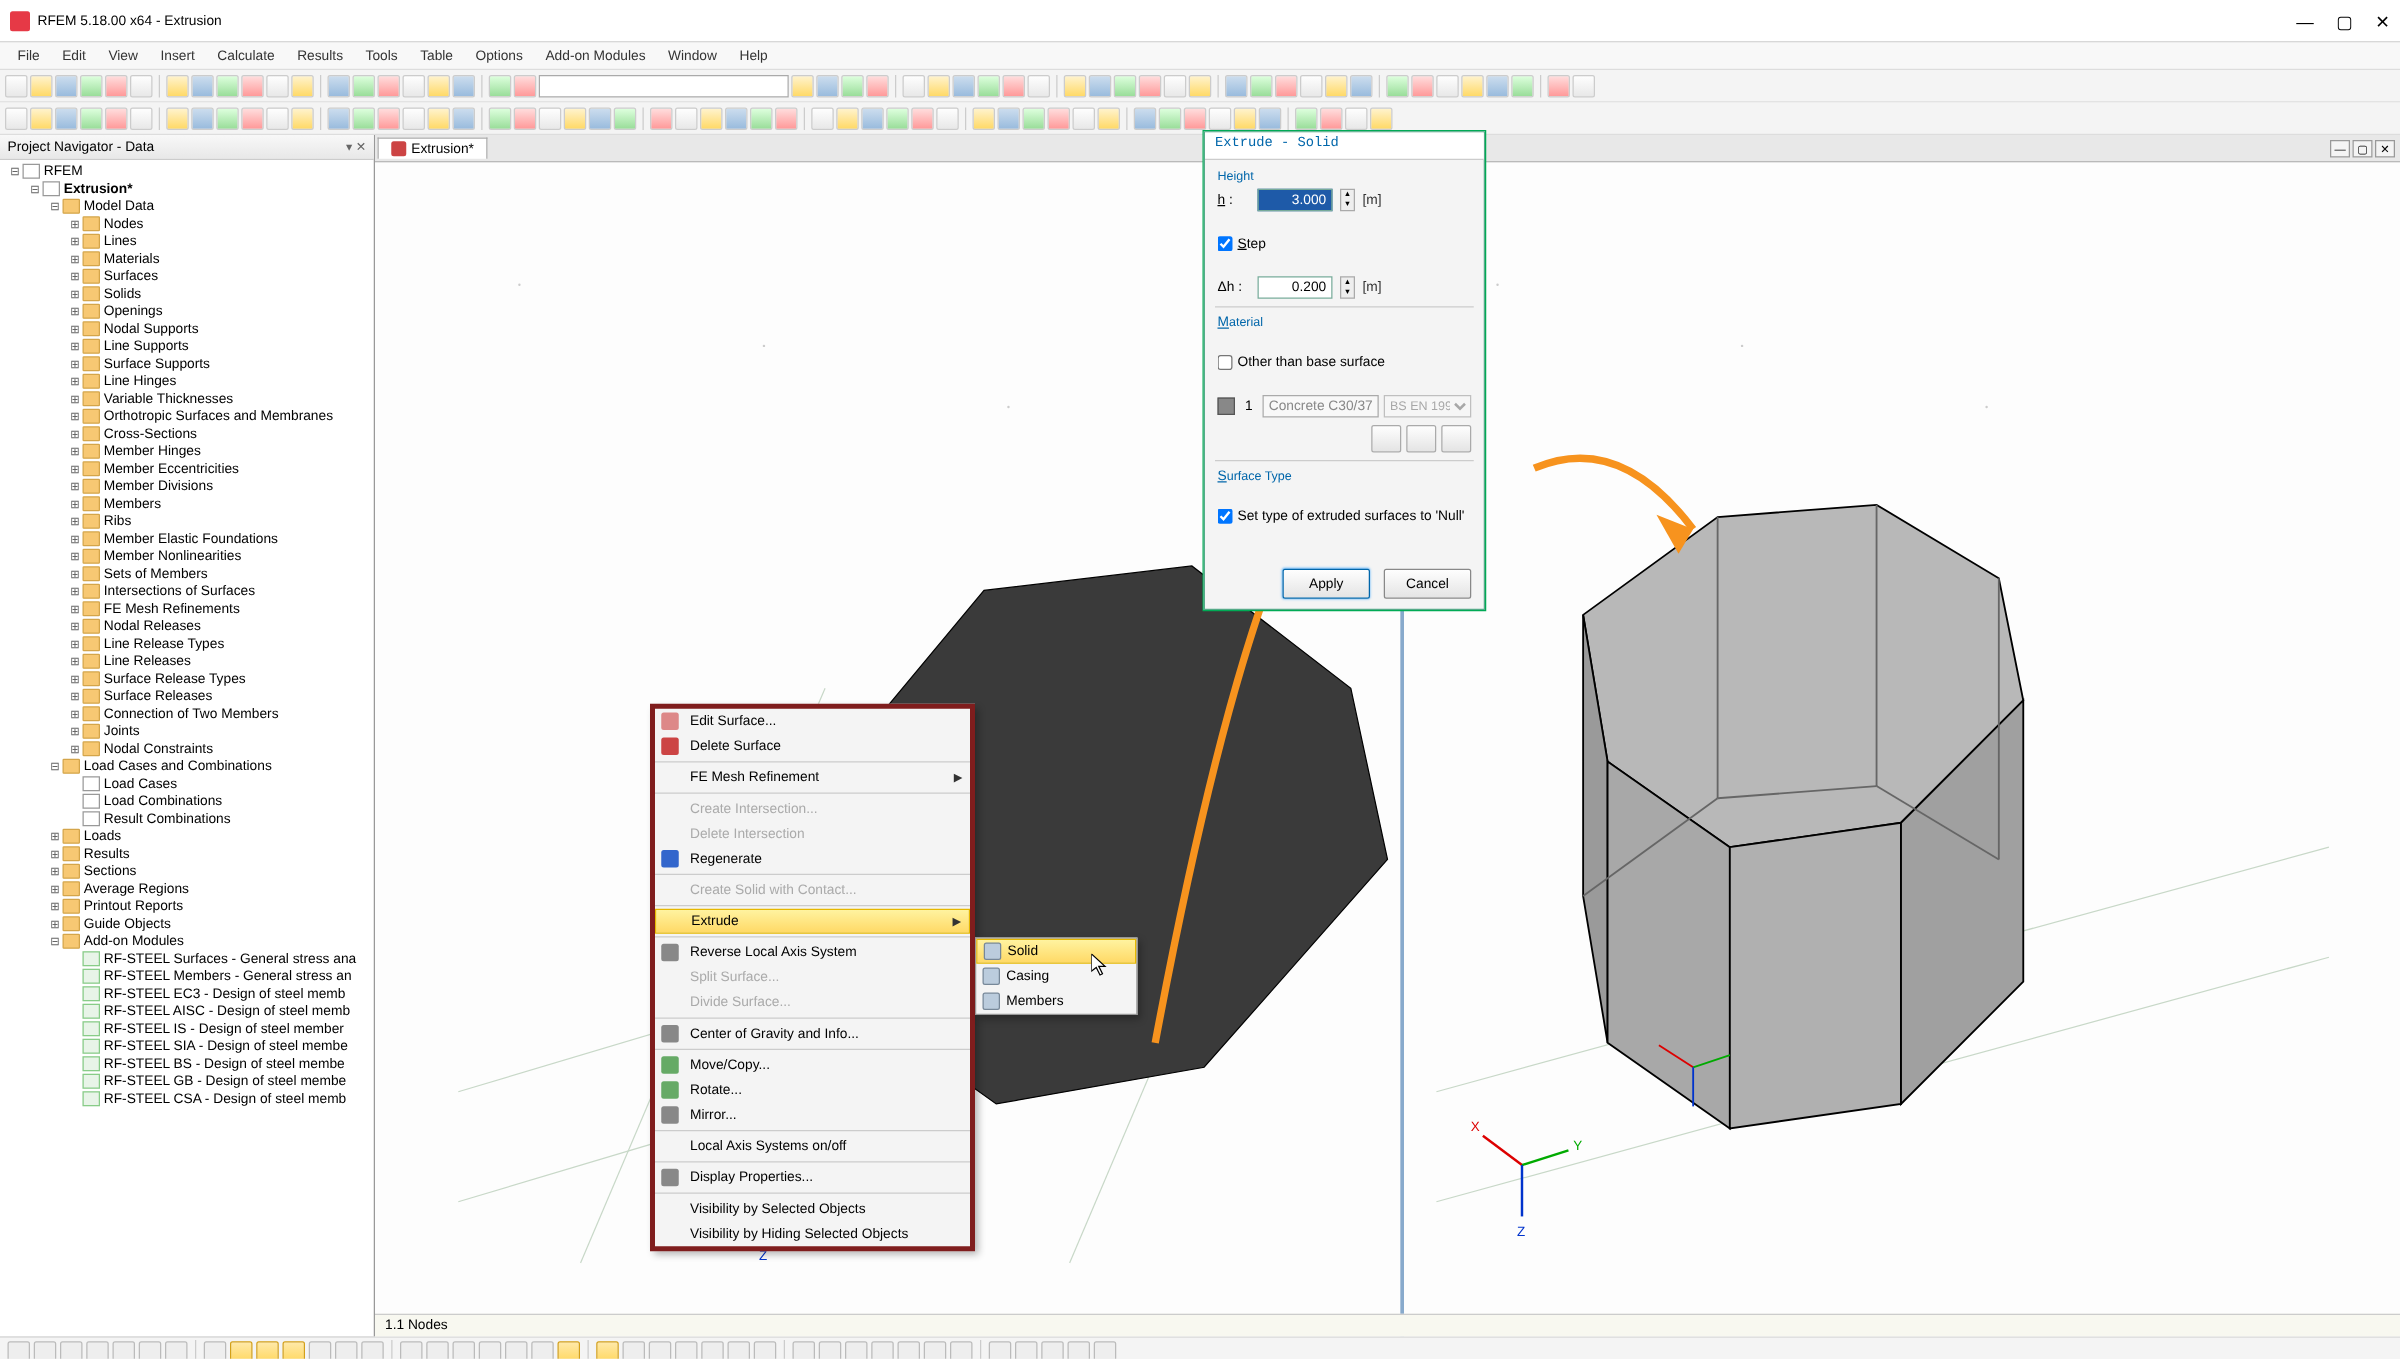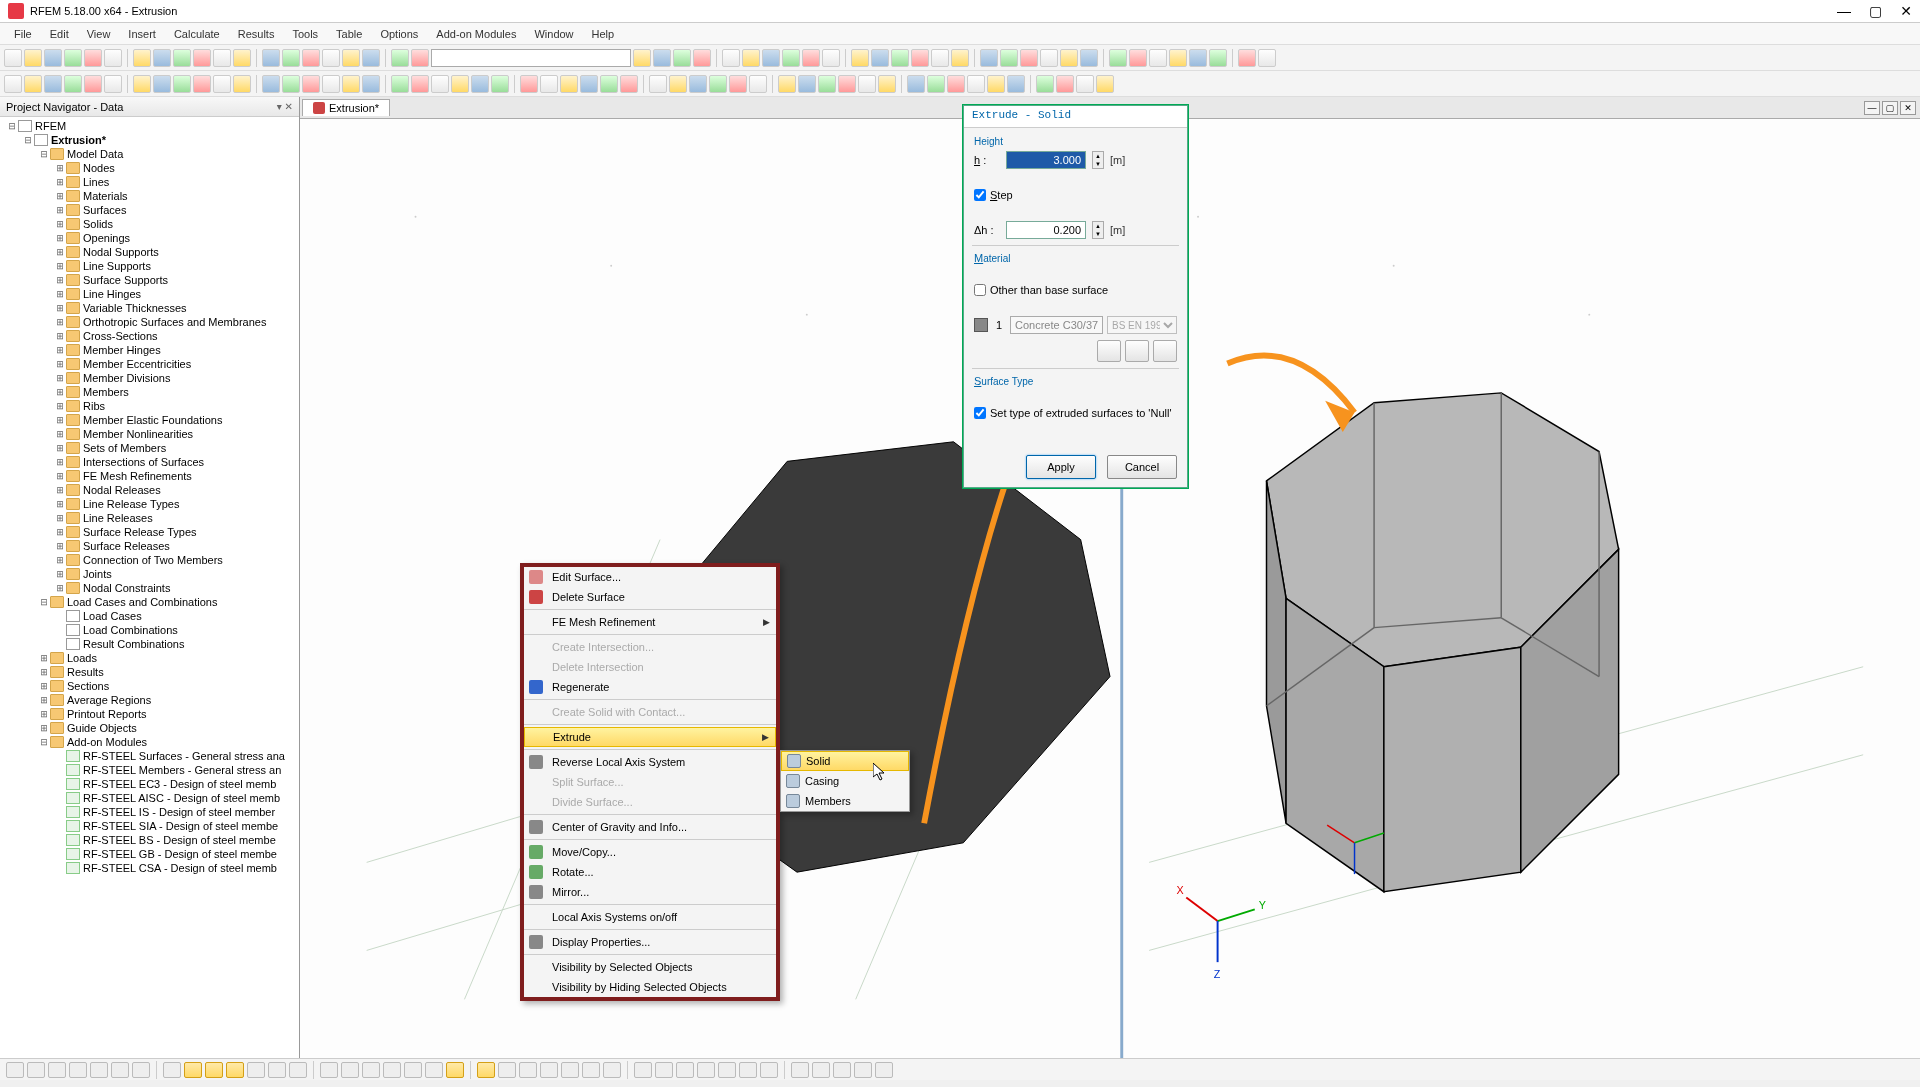--- a/index.html
+++ b/index.html
@@ -1,19 +1,19 @@
 <!DOCTYPE html>
 <html><head>
 <meta charset="utf-8">
 <style>
 * { box-sizing: border-box; margin: 0; padding: 0; font-family: "Segoe UI", Tahoma, sans-serif; font-size: 11px; }
 body { background: #f0f0f0; width: 1920px; height: 1087px; overflow: hidden; position: relative; }
 
 
-.titlebar { height: 23px; background: #fff; display: flex; align-items: center; padding: 0 8px; border-bottom: 1px solid #ccc; }
+.titlebar { height: 34px; background: #fff; display: flex; align-items: center; padding: 0 8px; border-bottom: 1px solid #ccc; }
 .titlebar .app-icon { width: 16px; height: 16px; background: #e63946; margin-right: 6px; border-radius: 2px; }
 .titlebar .title { flex: 1; color: #000; }
 .titlebar .winbtns { display: flex; gap: 18px; }
 .titlebar .winbtns span { font-size: 14px; cursor: default; }
 
 
 .menubar { height: 22px; background: #f8f8f8; display: flex; align-items: center; padding: 0 6px; gap: 2px; border-bottom: 1px solid #ddd; }
 .menubar span { padding: 2px 8px; color: #333; }
 
 
@@ -74,21 +74,21 @@
 .submenu .icon-col { width: 24px; display: flex; justify-content: center; }
 .submenu .icon-col .ci { width: 14px; height: 14px; background: #bcd; border: 1px solid #789; border-radius: 2px; }
 
 
 .dialog { position: absolute; background: #f4f4f4; border: 1px solid #5a8; box-shadow: 0 0 0 1px #0a5; }
 .dialog .dlg-title { height: 22px; background: #fff; padding: 3px 8px; border-bottom: 1px solid #ccc; color: #06a; font-family: Liberation Mono, monospace; }
 .dialog .dlg-body { padding: 8px 10px; }
 .dialog .group-label { color: #06a; font-size: 10px; margin-bottom: 4px; }
 .dialog .field-row { display: flex; align-items: center; gap: 6px; margin: 4px 0; }
 .dialog .field-row label { width: 26px; }
-.dialog input[type=text] { width: 80px; height: 18px; border: 1px solid #7a9; padding: 0 4px; text-align: right; }
+.dialog input[type=text] { width: 60px; height: 18px; border: 1px solid #7a9; padding: 0 4px; text-align: right; }
 .dialog input.hl { background: #1e5aa8; color: #fff; }
 .dialog .spinner { width: 12px; height: 18px; border: 1px solid #aaa; background: #eee; display: inline-flex; flex-direction: column; }
 .dialog .spinner span { flex: 1; font-size: 6px; text-align: center; line-height: 8px; }
 .dialog .unit { color: #333; }
 .dialog .chk { display: flex; align-items: center; gap: 4px; margin: 20px 0; }
 .dialog .chk input { width: 12px; height: 12px; }
 .dialog .mat-row { display: flex; gap: 4px; align-items: center; margin: 6px 0; }
 .dialog .mat-row .sw { width: 14px; height: 14px; background: #888; border: 1px solid #555; }
 .dialog .mat-row .num { width: 14px; text-align: center; }
 .dialog .mat-row input { flex: 1; height: 18px; border: 1px solid #aaa; padding: 0 4px; background: #f8f8f8; color: #888; }
@@ -622,20 +622,21 @@
             <text x="42" y="-12" fill="#0a0" font-size="12">Y</text>
           <line x1="0" y1="0" x2="0" y2="42" stroke="#03c"></line>
             <text x="-4" y="58" fill="#03c" font-size="12">Z</text>
         </g>
 
         <path d="M 620 720 Q 680 400 740 280" stroke="#f7931e" stroke-width="6" fill="none"></path>
         <polygon points="740,280 720,310 760,300" fill="#f7931e"></polygon>
         <path d="M 930 250 Q 1000 220 1060 300" stroke="#f7931e" stroke-width="6" fill="none"></path>
         <polygon points="1060,300 1030,288 1048,320" fill="#f7931e"></polygon>
       </svg>
+      <div class="nodes-label">1.1 Nodes</div>
     </div>
   </div>
 </div>
 
 <div class="statusbar" id="statusbar">
     <div class="sbtn"></div>
     <div class="sbtn"></div>
     <div class="sbtn"></div>
     <div class="sbtn"></div>
     <div class="sbtn"></div>

